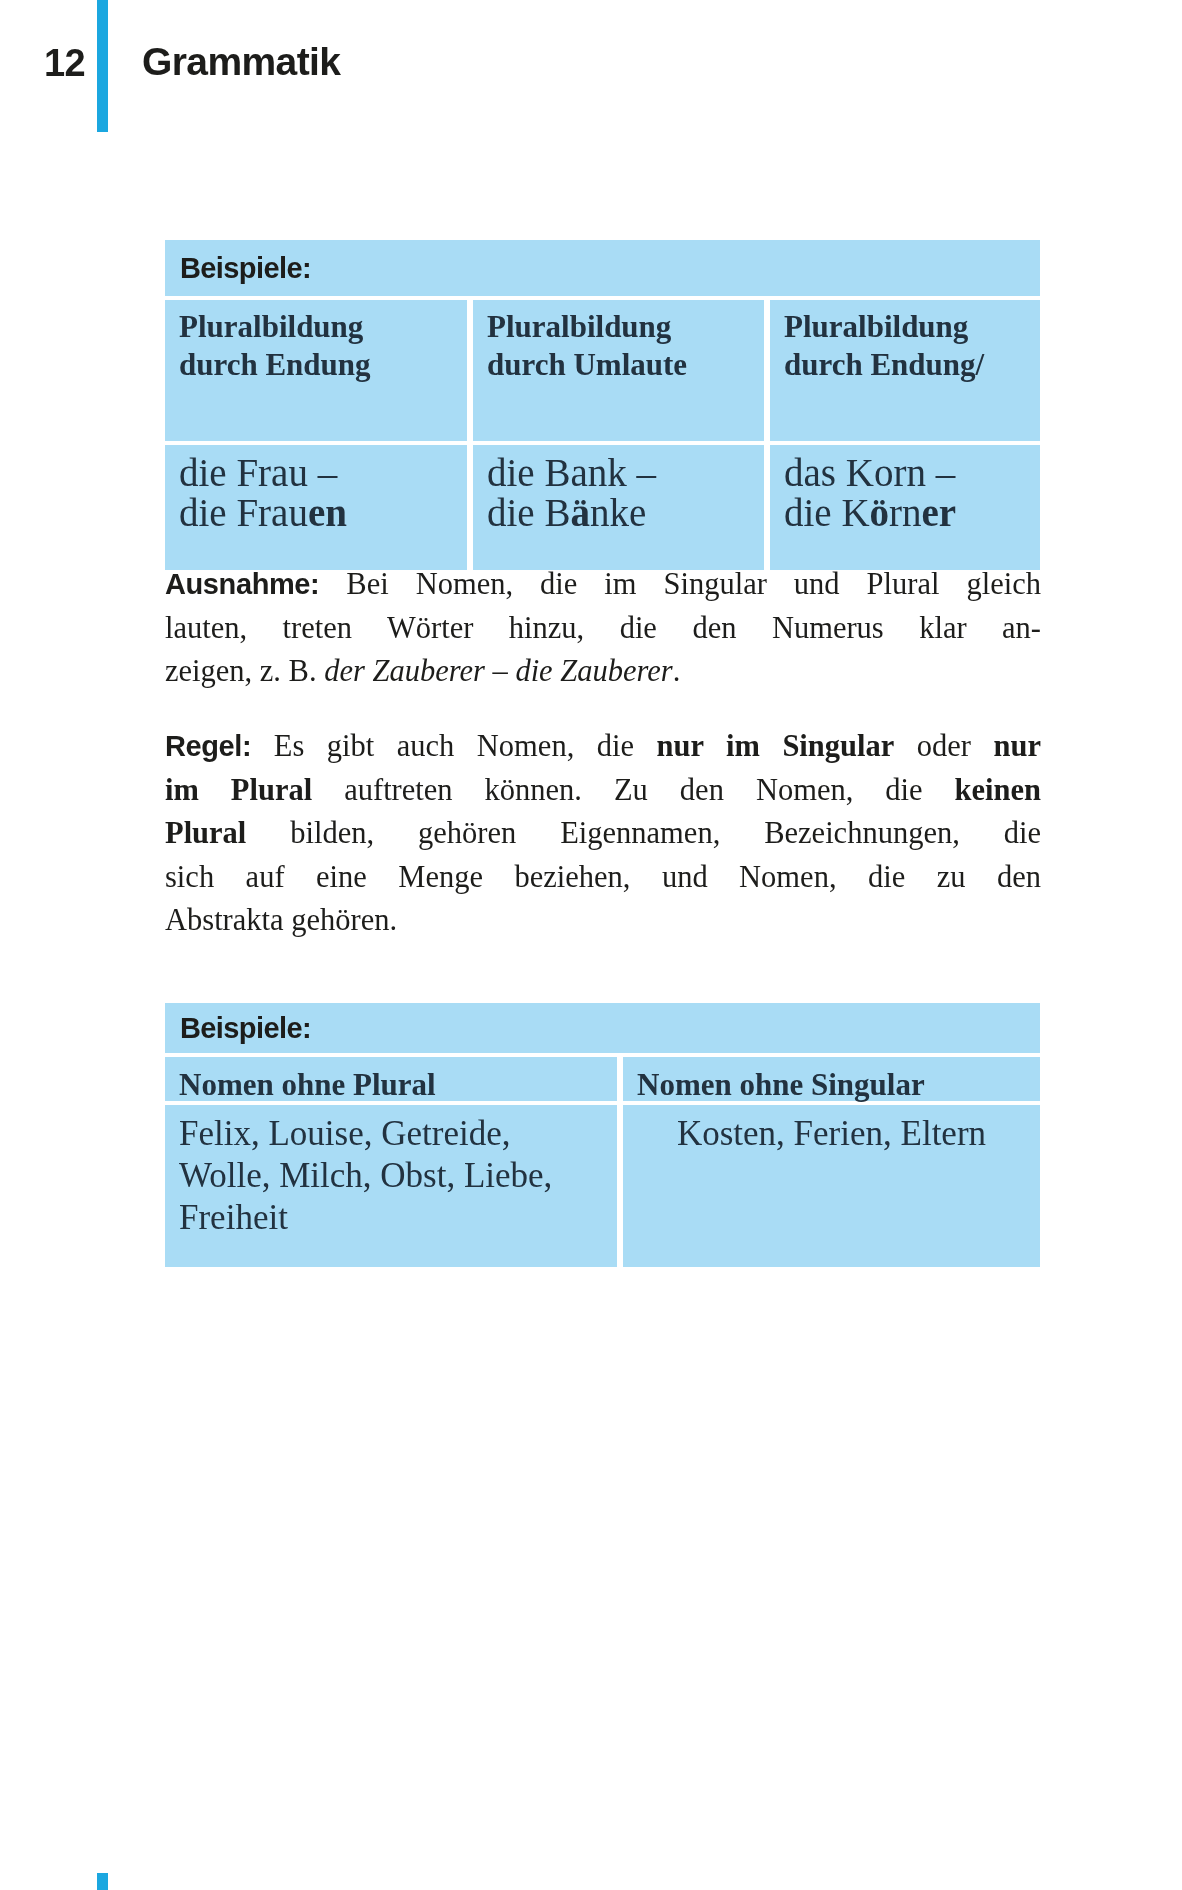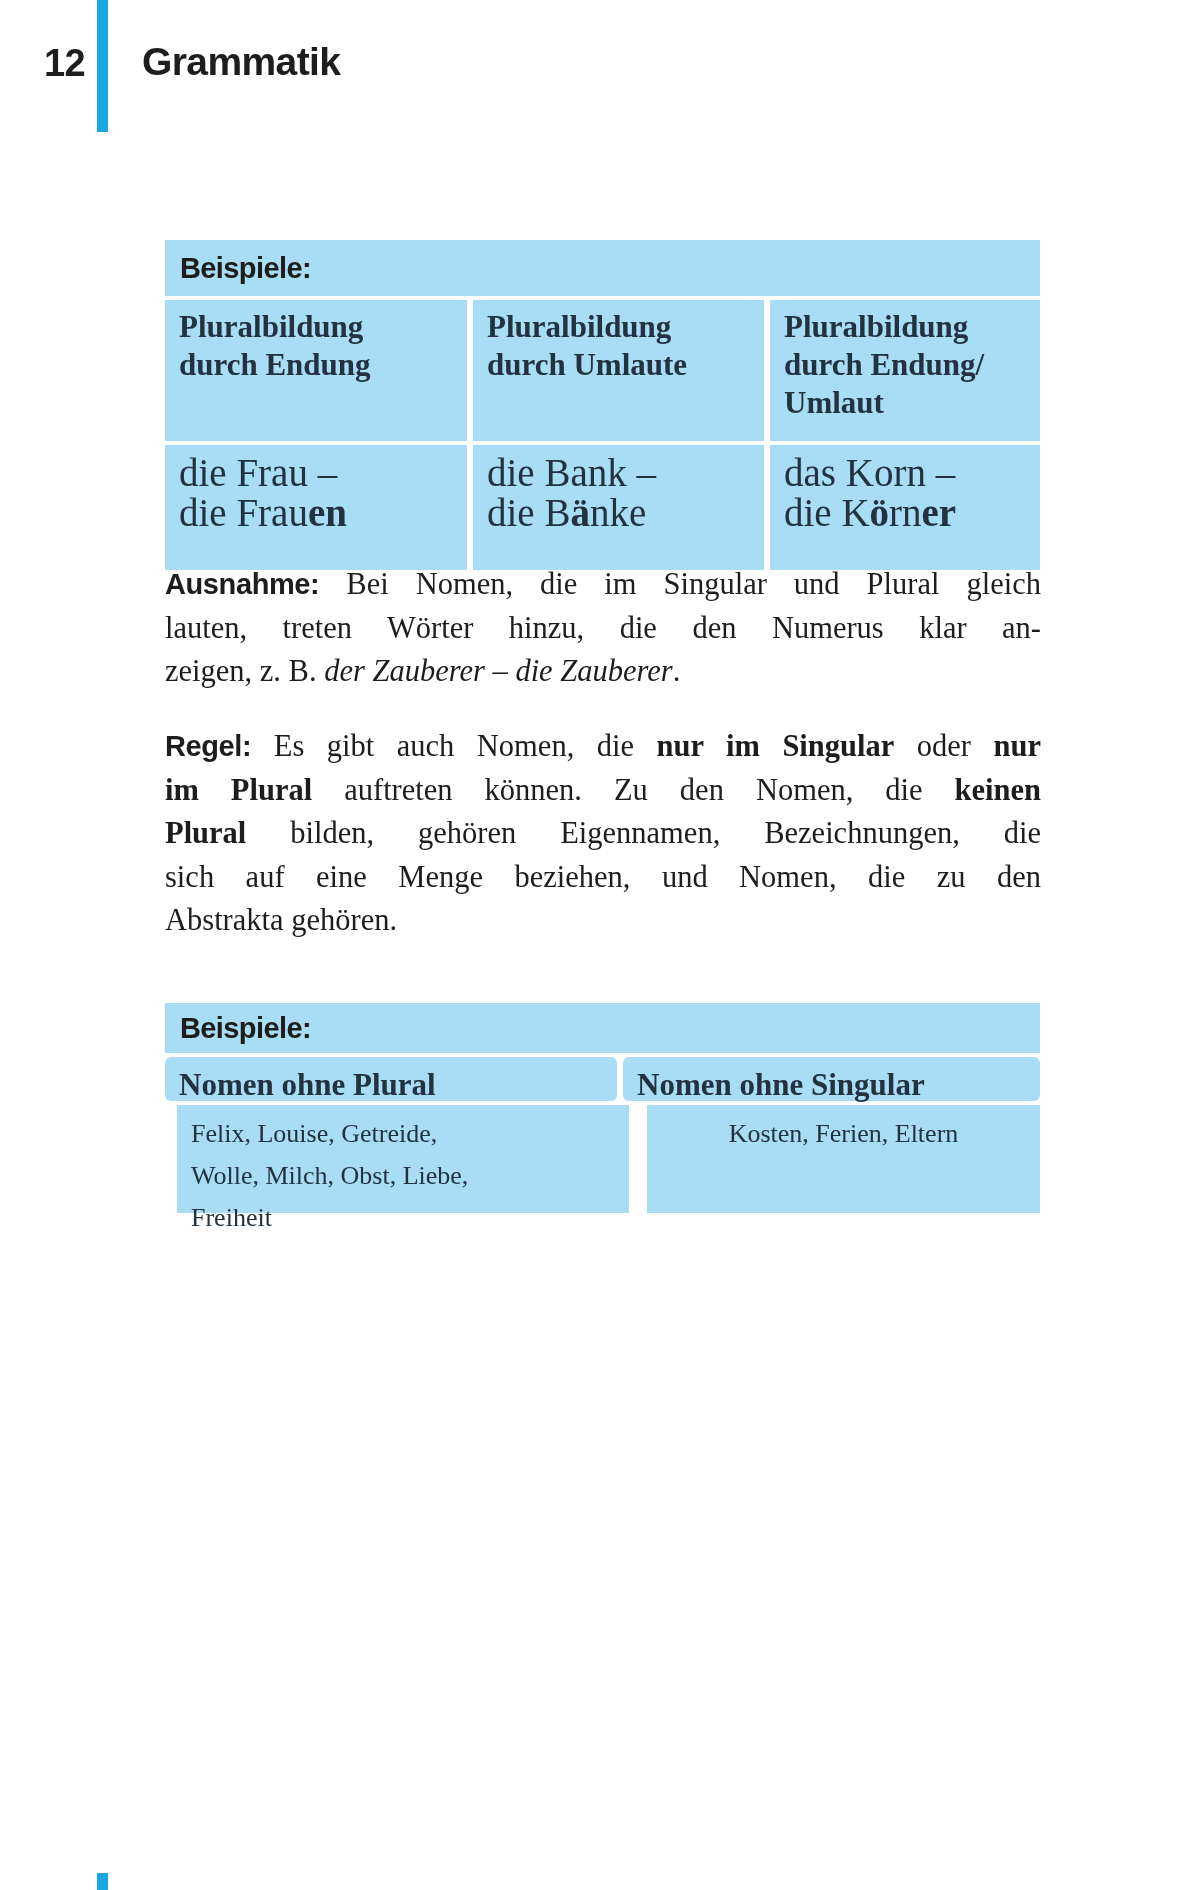--- a/index.html
+++ b/index.html
@@ -25,22 +25,22 @@
   #table2 .tbl-title { height:50px; }
 
   .tbl-row { display:flex; gap:6px; margin-top:4px; }
   .cell { background:var(--table-bg); box-sizing:border-box; padding:8px 14px 0 14px; color:var(--table-text); }
 
   #table1 .c0 { width:302px; } #table1 .c1 { width:291px; } #table1 .c2 { flex:1; }
   #table2 .c0 { width:452px; } #table2 .c1 { flex:1;text-align:center; }
 
   #table1 .hdr-cell { font-weight:700; font-size:31px; line-height:38px; height:141px; }
   #table1 .ex-cell  { font-size:39px; line-height:40px; height:125px; }
-  #table2 .hdr-cell { font-weight:700; font-size:31px; line-height:34px; height:44px; display:flex; align-items:center; padding-top:12px;border-radius:6px; }
-  #table2 .ex-cell  { font-size:26px; line-height:42px; height:108px;margin-left:12px; }
+  #table2 .hdr-cell { font-weight:700; font-size:31px; line-height:34px; height:44px; display:flex; align-items:center; padding-top:12px; }
+  #table2 .ex-cell  { font-size:35px; line-height:42px; height:162px; }
 
   .para { position:absolute; left:165px; width:876px; font-size:30.5px; line-height:43.5px; color:var(--text); }
   #ausnahme { top:563px; }
   #regel { top:725px; }
   .para .ln { text-align:justify; text-align-last:justify; }
   .para .ln:last-child { text-align:left; text-align-last:auto; }
 
   .s-r  { }
   .s-b  { font-weight:700; }
   .s-i  { font-style:italic; }
@@ -63,21 +63,20 @@
           <div class="ln">Pluralbildung</div>
           <div class="ln">durch Endung</div>
         </div>
       <div class="cell hdr-cell c1">
           <div class="ln">Pluralbildung</div>
           <div class="ln">durch Umlaute</div>
         </div>
       <div class="cell hdr-cell c2">
           <div class="ln">Pluralbildung</div>
           <div class="ln">durch Endung/</div>
-          <div class="ln">Umlaut</div>
         </div>
     </div>
     <div class="tbl-row">
       <div class="cell ex-cell c0">
           <div class="ln"><span class="s-r">die Frau –</span></div>
           <div class="ln"><span class="s-r">die Frau</span><span class="s-b">en</span></div>
         </div>
       <div class="cell ex-cell c1">
           <div class="ln"><span class="s-r">die Bank –</span></div>
           <div class="ln"><span class="s-r">die B</span><span class="s-b">ä</span><span class="s-r">nke</span></div>

